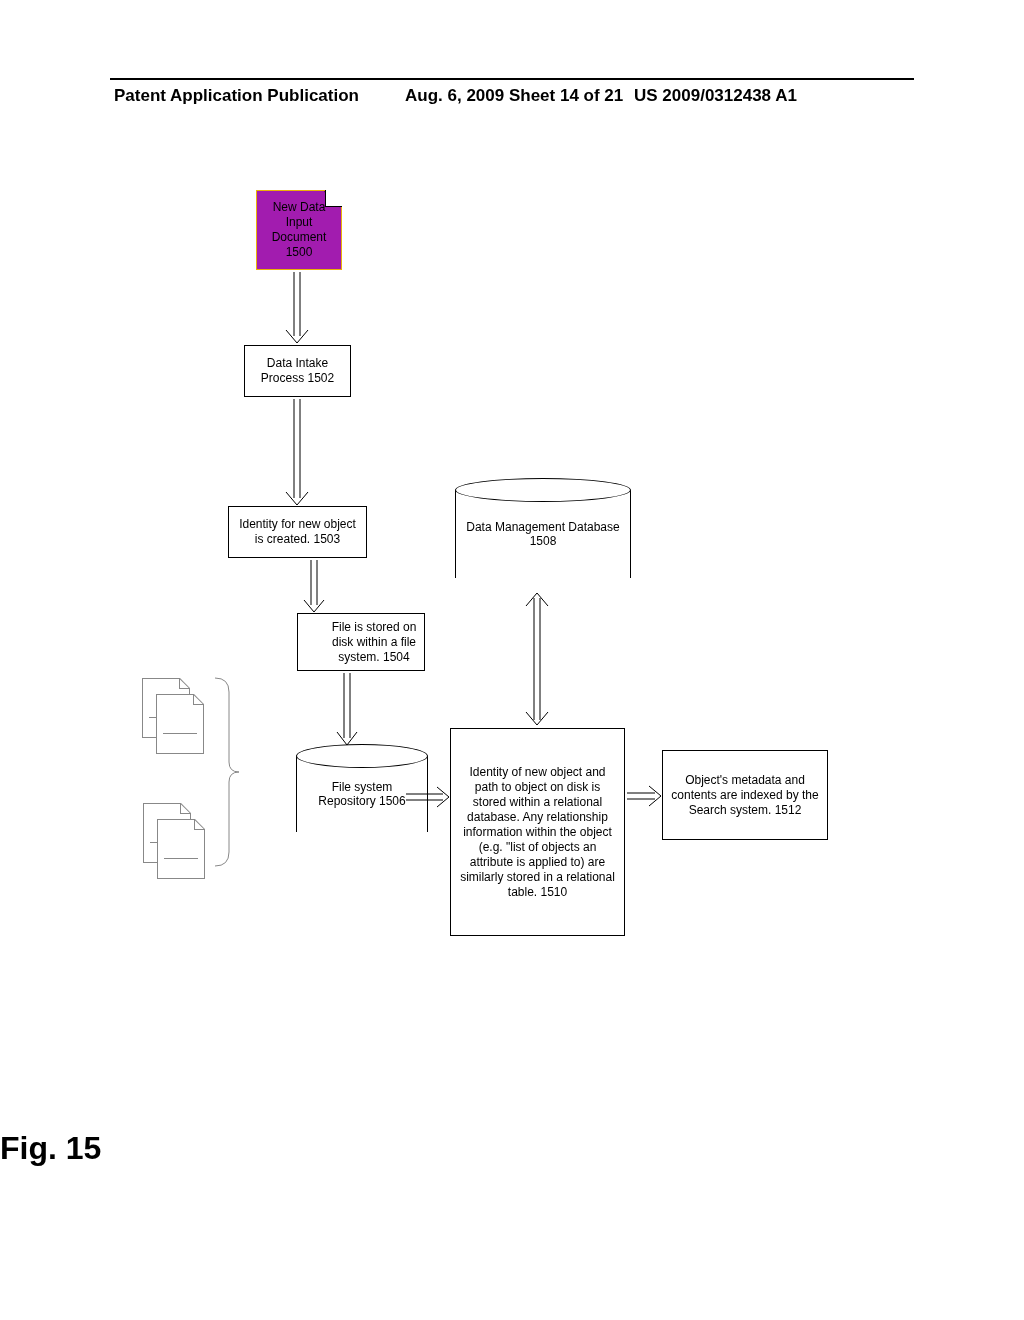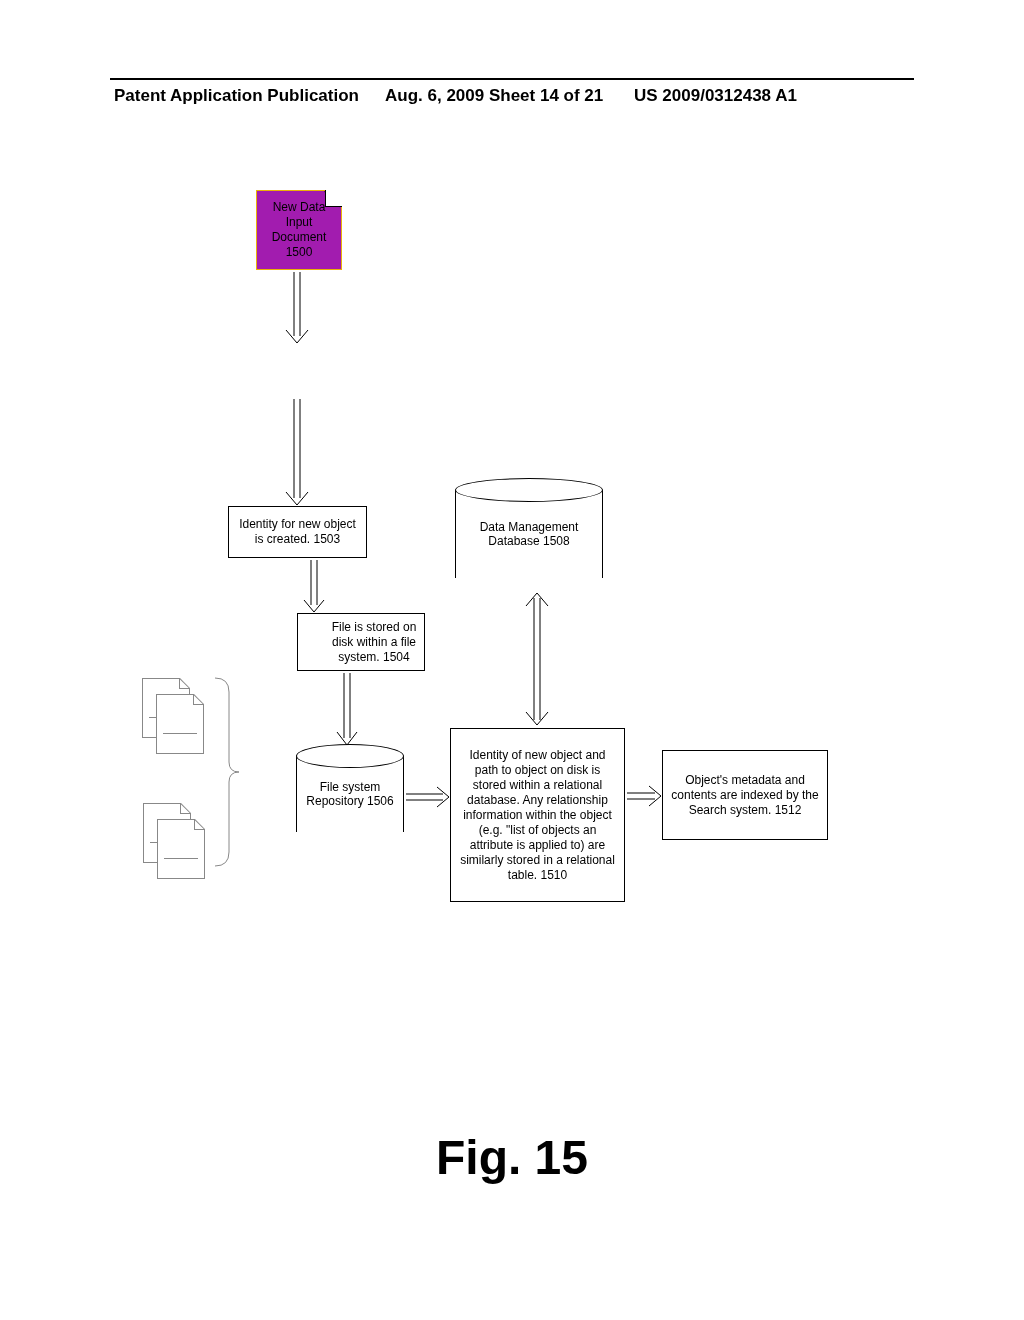--- a/index.html
+++ b/index.html
@@ -24,31 +24,31 @@
     height: 0;
     border-top: 2px solid #000;
   }
   .hdr {
     position: absolute;
     top: 86px;
     font-size: 17px;
     font-weight: bold;
   }
   .hdr-left   { left: 114px; }
-  .hdr-center { left: 385px; }
+  .hdr-center { left: 405px; }
   .hdr-right  { left: 634px; }
 
   .fig-caption {
     position: absolute;
     left: 0;
     width: 1024px;
     top: 1130px;
-    text-align: center;
+    text-align: left;
     font-weight: 900;
-    font-size: 48px;
+    font-size: 32px;
     font-family: Arial Black, Arial, sans-serif;
   }
 
   .node {
     position: absolute;
     box-sizing: border-box;
     text-align: center;
     font-size: 12px;
     line-height: 1.25;
     display: flex;
@@ -204,48 +204,51 @@
   <div class="hdr hdr-left">Patent Application Publication</div>
   <div class="hdr hdr-center">Aug. 6, 2009  Sheet 14 of 21</div>
   <div class="hdr hdr-right">US 2009/0312438 A1</div>
 
   <div class="node doc" style="left:256px; top:190px; width:86px; height:80px;">
     <span class="diag"></span>
     <span class="fold"><span></span></span>
     <span>New Data Input Document 1500</span>
   </div>
 
+  <div class="node rect" style="left:244px; top:345px; width:107px; height:52px;">
+    <span>Data Intake Process 1502</span>
+  </div>
 
   <div class="node rect" style="left:228px; top:506px; width:139px; height:52px;">
     <span>Identity for new object is created. 1503</span>
   </div>
 
   <div class="node rect" style="left:297px; top:613px; width:128px; height:58px;padding-left:32px;">
     <span>File is stored on disk within a file system. 1504</span>
   </div>
 
-  <div class="cyl" style="left:296px; top:744px; width:108px; height:100px;">
+  <div class="cyl" style="left:296px; top:744px; width:132px; height:100px;">
     <div class="bot"></div>
     <div class="bot-mask"></div>
     <div class="body">
       <span>File system Repository 1506</span>
     </div>
     <div class="top"></div>
   </div>
 
-  <div class="cyl" style="left:455px; top:478px; width:148px; height:112px;padding-left:48px;">
+  <div class="cyl" style="left:455px; top:478px; width:176px; height:112px;padding-left:48px;">
     <div class="bot"></div>
     <div class="bot-mask"></div>
     <div class="body">
       <span>Data Management Database 1508</span>
     </div>
     <div class="top"></div>
   </div>
 
-  <div class="node rect" style="left:450px; top:728px; width:175px; height:174px; font-size:12px;">
+  <div class="node rect" style="left:450px; top:728px; width:175px; height:208px; font-size:12px;">
     <span>Identity of new object and path to object on disk is stored within a relational database.  Any relationship information within the object (e.g. "list of objects an attribute is applied to) are similarly stored in a relational table. 1510</span>
   </div>
 
   <div class="node rect" style="left:662px; top:750px; width:166px; height:90px;">
     <span>Object's metadata and contents are indexed by the Search system. 1512</span>
   </div>
 
   <div class="mini-doc" style="left:142px; top:678px;">
     <span class="mcut"></span>
       <span class="mfold"></span>

